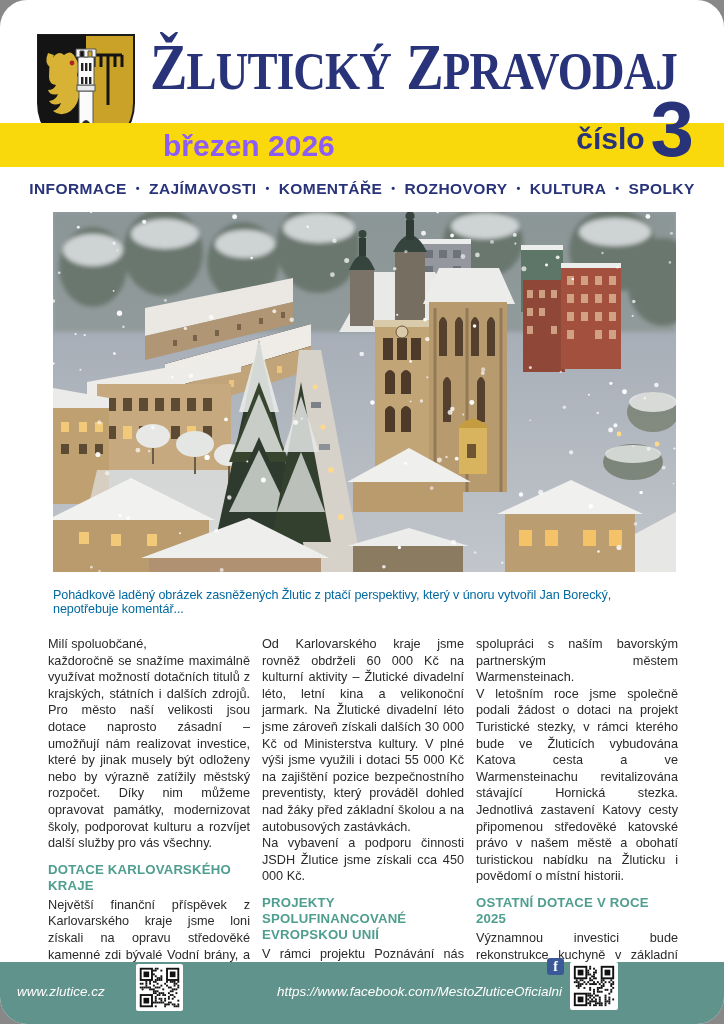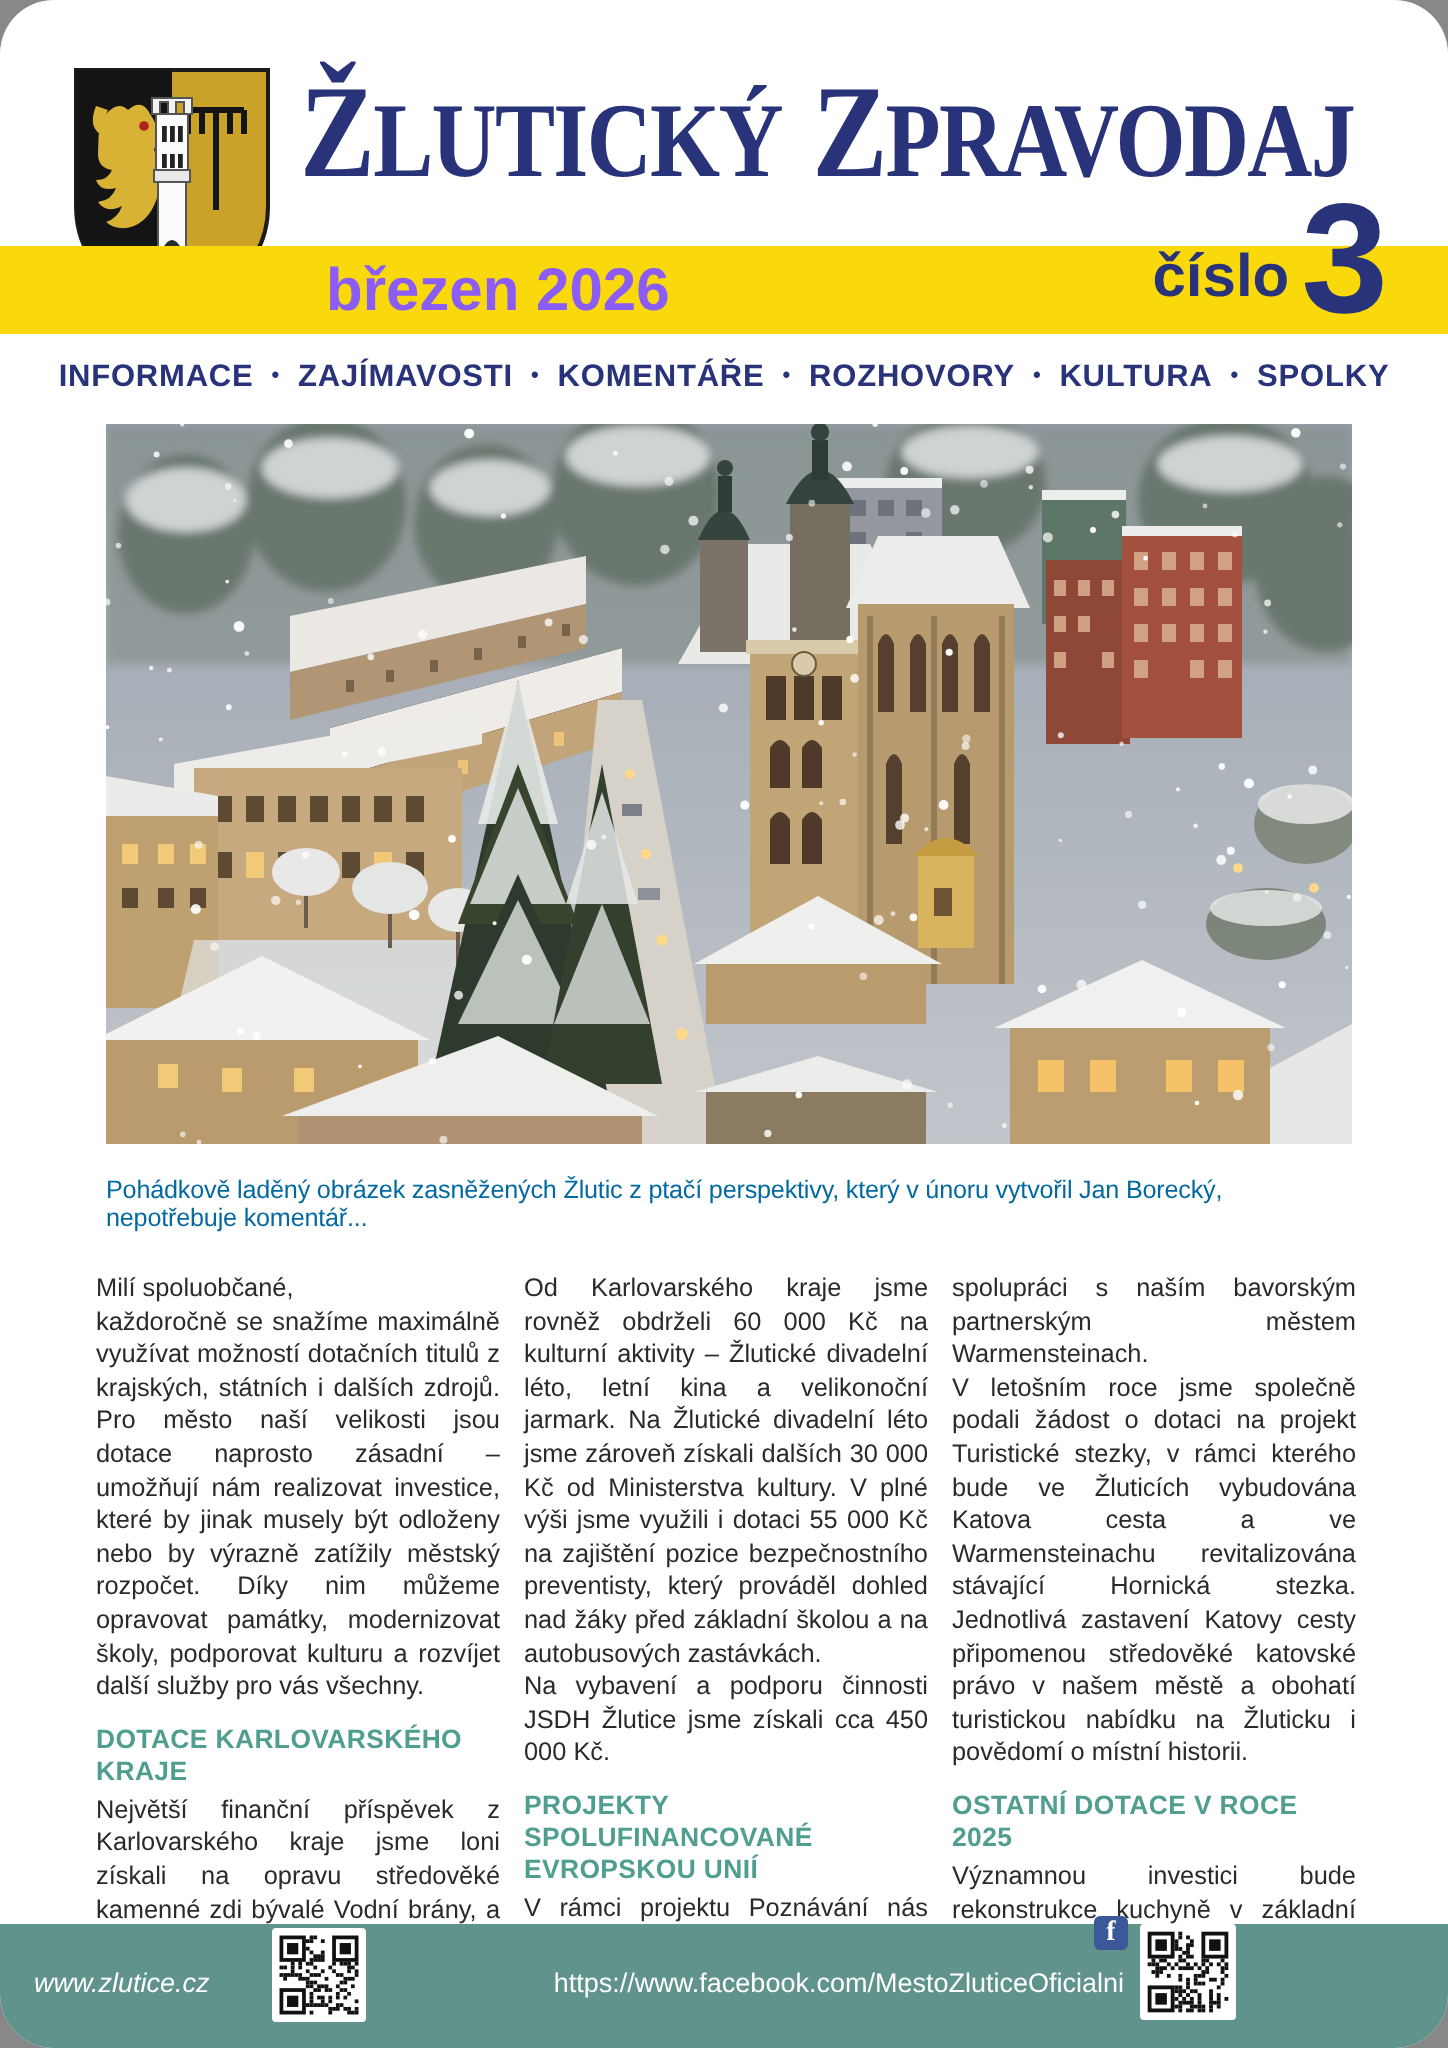--- a/index.html
+++ b/index.html
@@ -39,21 +39,21 @@
   .col p.body{margin:0 0 8px 0;font-size:12.7px;line-height:16.6px;color:#2a2a2a;
           text-align:justify;white-space:pre-line;}
   .col h3.subhead{margin:10px 0 3px 0;font-size:13.2px;line-height:16px;color:#4f9e8f;
           letter-spacing:.2px;}
   .continuation{margin:1px 0 0 0;font-size:13px;font-style:italic;color:#2a2a2a;text-align:right;}
 
   
   .footer{position:absolute;left:0;top:962px;width:724px;height:62px;background:#5f938b;}
   .footer-site{position:absolute;left:0px;top:22px;width:130px;text-align:left;
                color:#ffffff;font-style:italic;font-size:13.5px;margin-left:17px;}
-  .footer-fb-url{position:absolute;right:162px;top:22px;color:#ffffff;font-size:13.5px;}
+  .footer-fb-url{position:absolute;right:162px;top:22px;color:#ffffff;font-style:italic;font-size:13.5px;}
   .qr{position:absolute;border-radius:2px;}
   .qr.left{left:136px;top:2px;width:47px;height:47px;}
   .qr.right{left:570px;top:0px;width:48px;height:48px;}
   .fb-icon{position:absolute;left:547px;top:-4px;width:17px;height:17px;background:#3b5998;
            border-radius:3px;color:#fff;font-weight:700;font-size:14px;line-height:17px;
            text-align:center;font-family:"Liberation Serif",serif;}
 </style>
 </head>
 <body>
 

